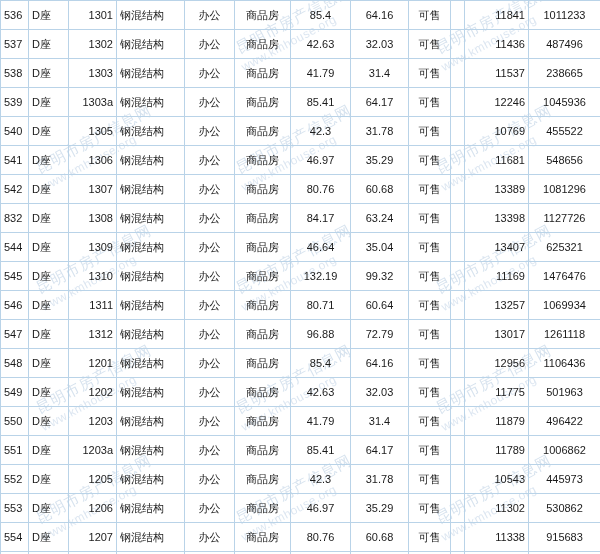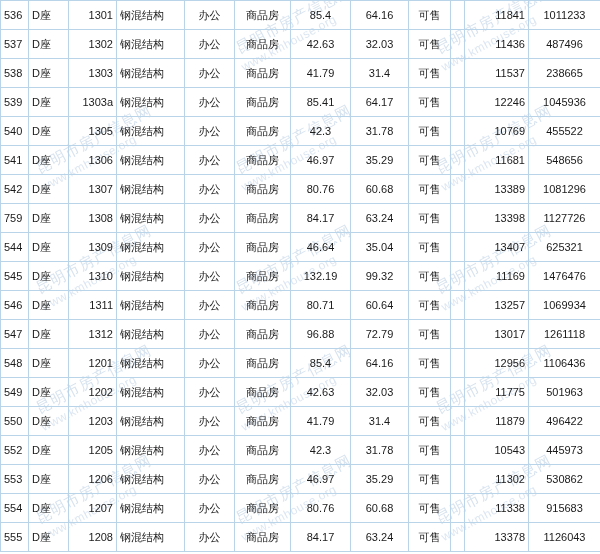--- a/index.html
+++ b/index.html
@@ -237,21 +237,21 @@
           <td class="cell-use">办公</td>
           <td class="cell-type">商品房</td>
           <td class="cell-area">80.76</td>
           <td class="cell-area">60.68</td>
           <td class="cell-status">可售</td>
           <td class="gapcell"></td>
           <td class="cell-price">13389</td>
           <td class="cell-total">1081296</td>
         </tr>
         <tr>
-          <td class="cell-no">759</td>
+          <td class="cell-no">832</td>
           <td class="cell-bldg">D座</td>
           <td class="cell-room">1308</td>
           <td class="cell-struct">钢混结构</td>
           <td class="cell-use">办公</td>
           <td class="cell-type">商品房</td>
           <td class="cell-area">84.17</td>
           <td class="cell-area">63.24</td>
           <td class="cell-status">可售</td>
           <td class="gapcell"></td>
           <td class="cell-price">13398</td>
@@ -349,20 +349,34 @@
           <td class="cell-use">办公</td>
           <td class="cell-type">商品房</td>
           <td class="cell-area">41.79</td>
           <td class="cell-area">31.4</td>
           <td class="cell-status">可售</td>
           <td class="gapcell"></td>
           <td class="cell-price">11879</td>
           <td class="cell-total">496422</td>
         </tr>
         <tr>
+          <td class="cell-no">551</td>
+          <td class="cell-bldg">D座</td>
+          <td class="cell-room">1203a</td>
+          <td class="cell-struct">钢混结构</td>
+          <td class="cell-use">办公</td>
+          <td class="cell-type">商品房</td>
+          <td class="cell-area">85.41</td>
+          <td class="cell-area">64.17</td>
+          <td class="cell-status">可售</td>
+          <td class="gapcell"></td>
+          <td class="cell-price">11789</td>
+          <td class="cell-total">1006862</td>
+        </tr>
+        <tr>
           <td class="cell-no">552</td>
           <td class="cell-bldg">D座</td>
           <td class="cell-room">1205</td>
           <td class="cell-struct">钢混结构</td>
           <td class="cell-use">办公</td>
           <td class="cell-type">商品房</td>
           <td class="cell-area">42.3</td>
           <td class="cell-area">31.78</td>
           <td class="cell-status">可售</td>
           <td class="gapcell"></td>

